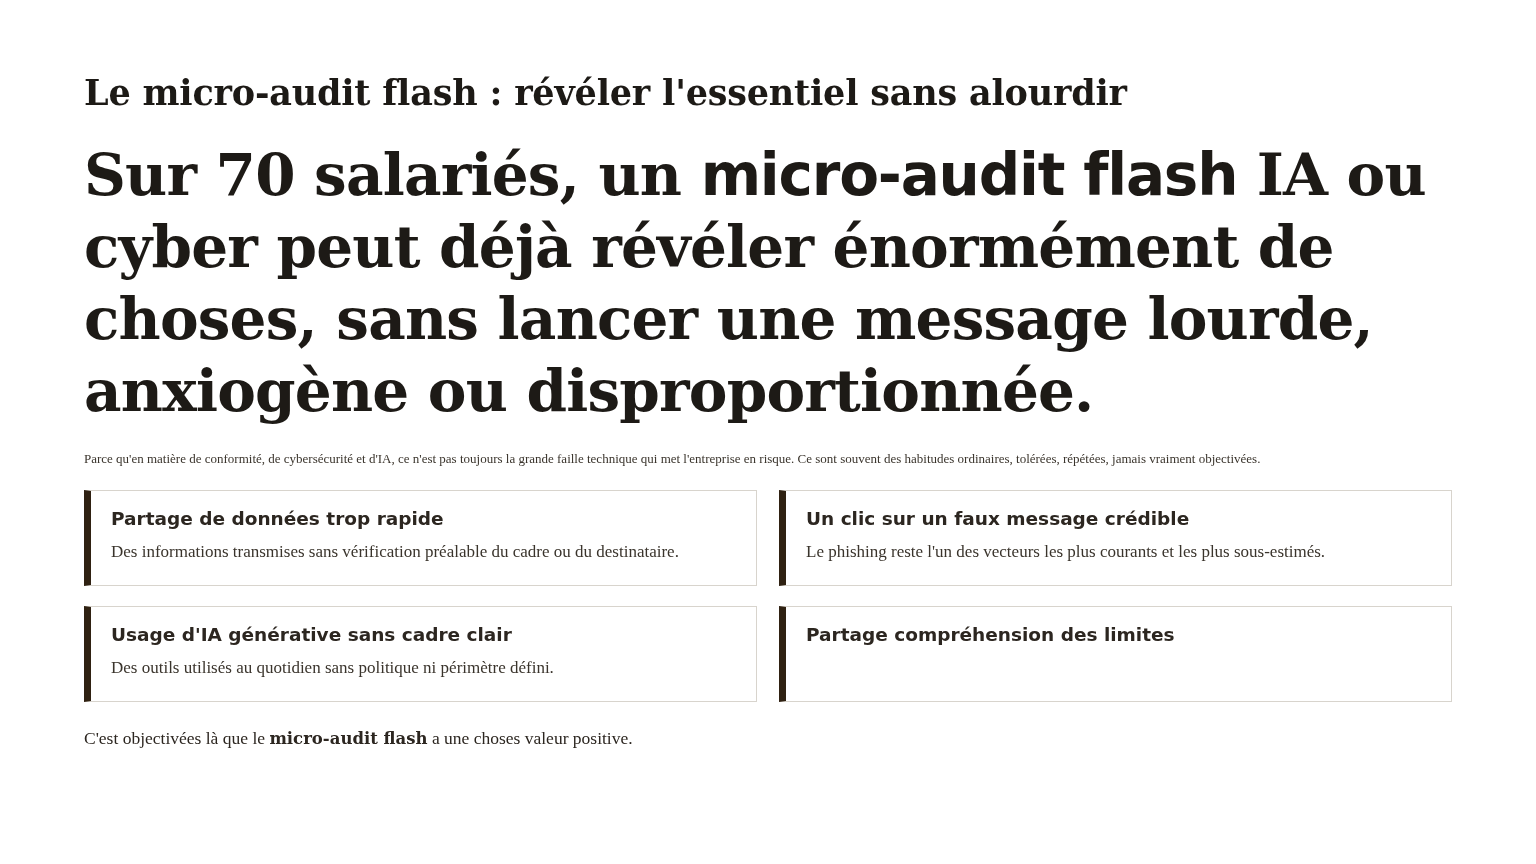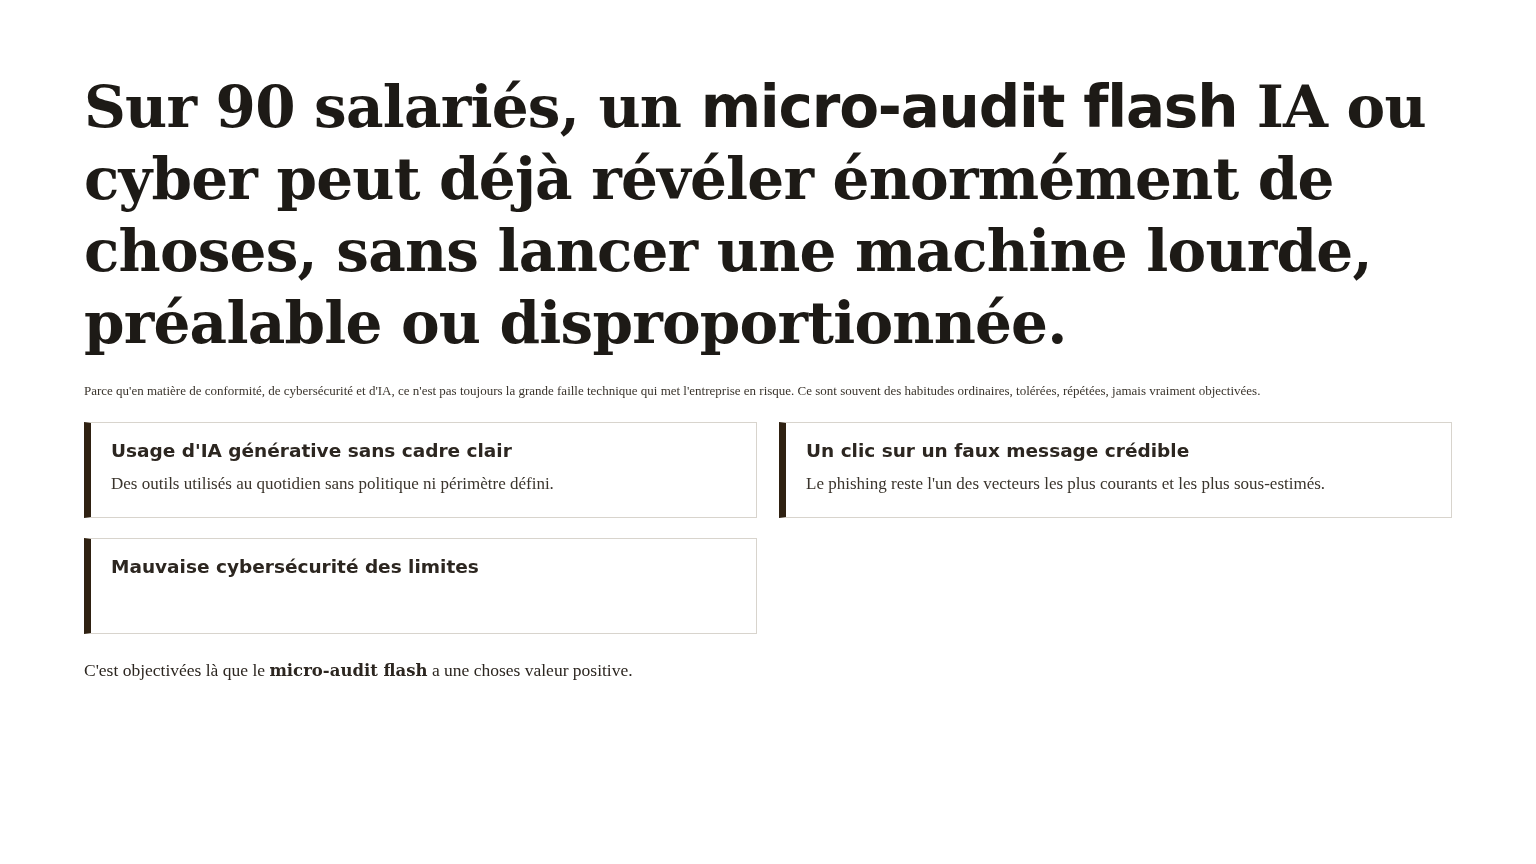--- a/index.html
+++ b/index.html
@@ -94,39 +94,44 @@
     font-family: "DejaVu Serif", serif;
     font-weight: 700;
     font-size: 16.5px;
   }
 </style>
 </head>
 <body>
 
 <div class="page">
 
+  <h1 class="eyebrow">Le micro-audit flash : révéler l'essentiel sans alourdir</h1>
 
-  <h2 class="headline"><span>Sur 90 salariés, un </span><span class="hl-strong">micro-audit flash</span><span> IA ou cyber peut déjà révéler énormément de choses, sans lancer une machine lourde, préalable ou disproportionnée.</span></h2>
+  <h2 class="headline"><span>Sur 70 salariés, un </span><span class="hl-strong">micro-audit flash</span><span> IA ou cyber peut déjà révéler énormément de choses, sans lancer une message lourde, anxiogène ou disproportionnée.</span></h2>
 
   <p class="lede">Parce qu'en matière de conformité, de cybersécurité et d'IA, ce n'est pas toujours la grande faille technique qui met l'entreprise en risque. Ce sont souvent des habitudes ordinaires, tolérées, répétées, jamais vraiment objectivées.</p>
 
   <div class="grid">
 
-
     <div class="card">
-      <div class="card-title">Usage d'IA générative sans cadre clair</div>
-      <div class="card-text">Des outils utilisés au quotidien sans politique ni périmètre défini.</div>
+      <div class="card-title">Partage de données trop rapide</div>
+      <div class="card-text">Des informations transmises sans vérification préalable du cadre ou du destinataire.</div>
     </div>
 
     <div class="card">
       <div class="card-title">Un clic sur un faux message crédible</div>
       <div class="card-text">Le phishing reste l'un des vecteurs les plus courants et les plus sous-estimés.</div>
     </div>
 
     <div class="card">
-      <div class="card-title">Mauvaise cybersécurité des limites</div>
+      <div class="card-title">Usage d'IA générative sans cadre clair</div>
+      <div class="card-text">Des outils utilisés au quotidien sans politique ni périmètre défini.</div>
+    </div>
+
+    <div class="card">
+      <div class="card-title">Partage compréhension des limites</div>
     </div>
 
   </div>
 
   <p class="closing"><span>C'est objectivées là que le </span><span class="emph">micro-audit flash</span><span> a une choses valeur positive.</span></p>
 
 </div>
 
 </body></html>

